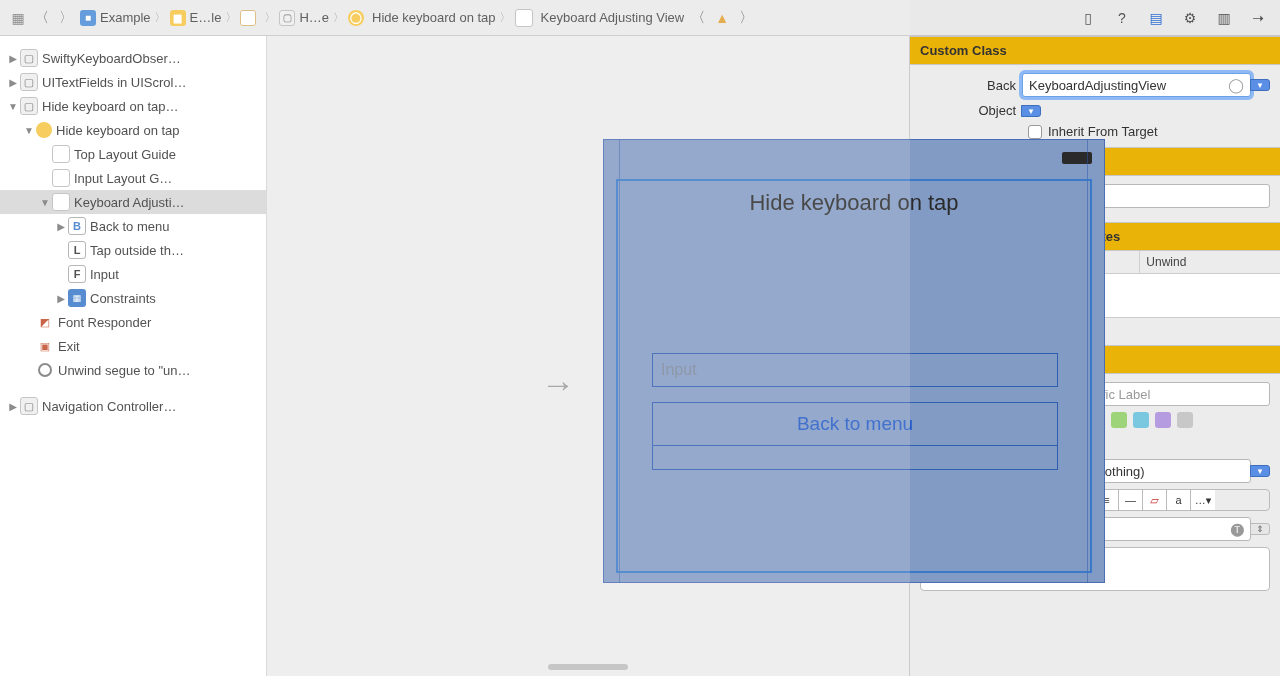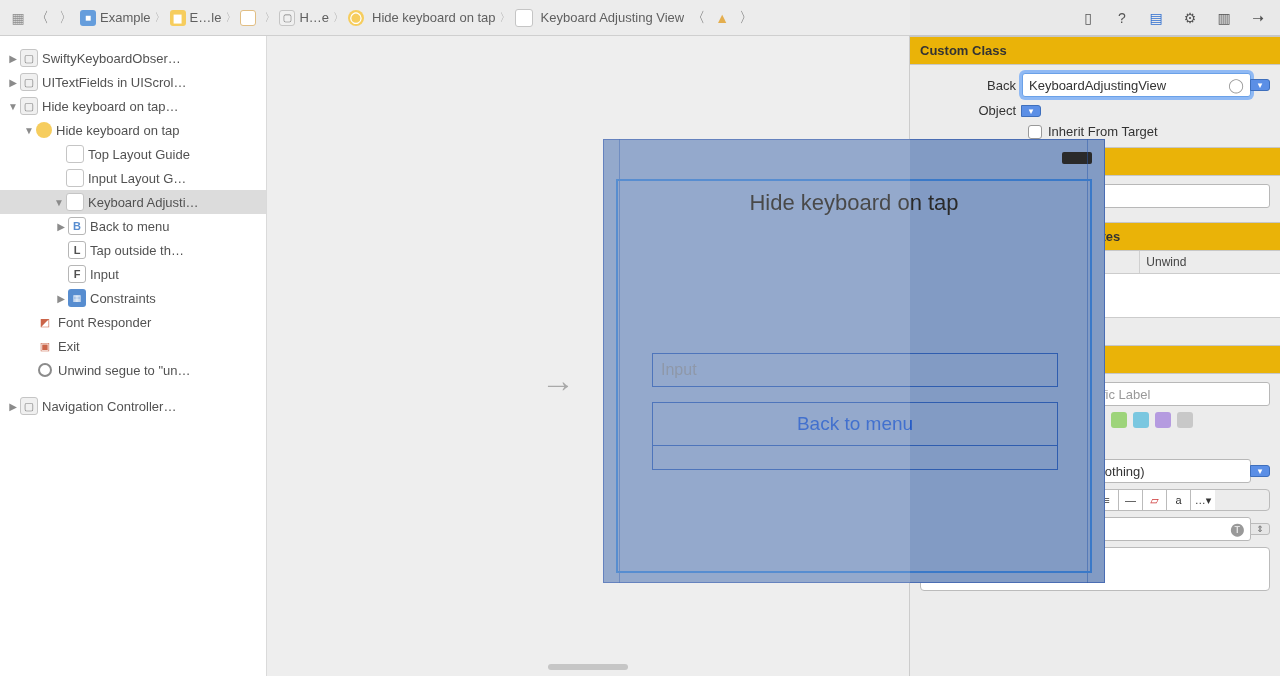--- a/index.html
+++ b/index.html
@@ -16,21 +16,21 @@
 .ic-file { background: #fff; border: 1px solid #dcb36f; }
 .spacer  { flex: 1; }
 .right-tools { display:flex; gap:14px; padding-right:4px; }
 .main { flex: 1; display: flex; min-height: 0; }
 .sidebar { width: 267px; background: #fff; border-right: 1px solid #d4d4d4; overflow: auto; padding-top: 10px; }
 .row { display:flex; align-items:center; height:24px; padding-right:6px; white-space:nowrap; overflow:hidden; }
 .row.selected { background:#d6d6d6; }
 .disc { width:14px; text-align:center; color:#777; font-size:10px; }
 .ind0 { padding-left: 6px; }
 .ind1 { padding-left: 22px; }
-.ind2 { padding-left: 52px; }
+.ind2 { padding-left: 38px; }
 .ind3 { padding-left: 54px; }
 .glyph { width:18px; height:18px; margin-right:4px; display:flex; align-items:center; justify-content:center; font-size:11px; border-radius:3px; }
 .g-sb  { background:#eee; border:1px solid #bbb; color:#666; }
 .g-vc  { background:#f5c542; border-radius:50%; color:#fff; font-weight:bold; width:16px; height:16px; }
 .g-view{ background:#fff; border:1px solid #bbb; }
 .g-let { border:1px solid #aaa; background:#fff; font-weight:600; }
 .g-letb{ color:#3a79c8; }
 .g-cons{ background:#3a79c8; color:#fff; font-size:9px; }
 .g-cube{ color:#c24b2a; }
 .g-exit{ color:#c24b2a; }

